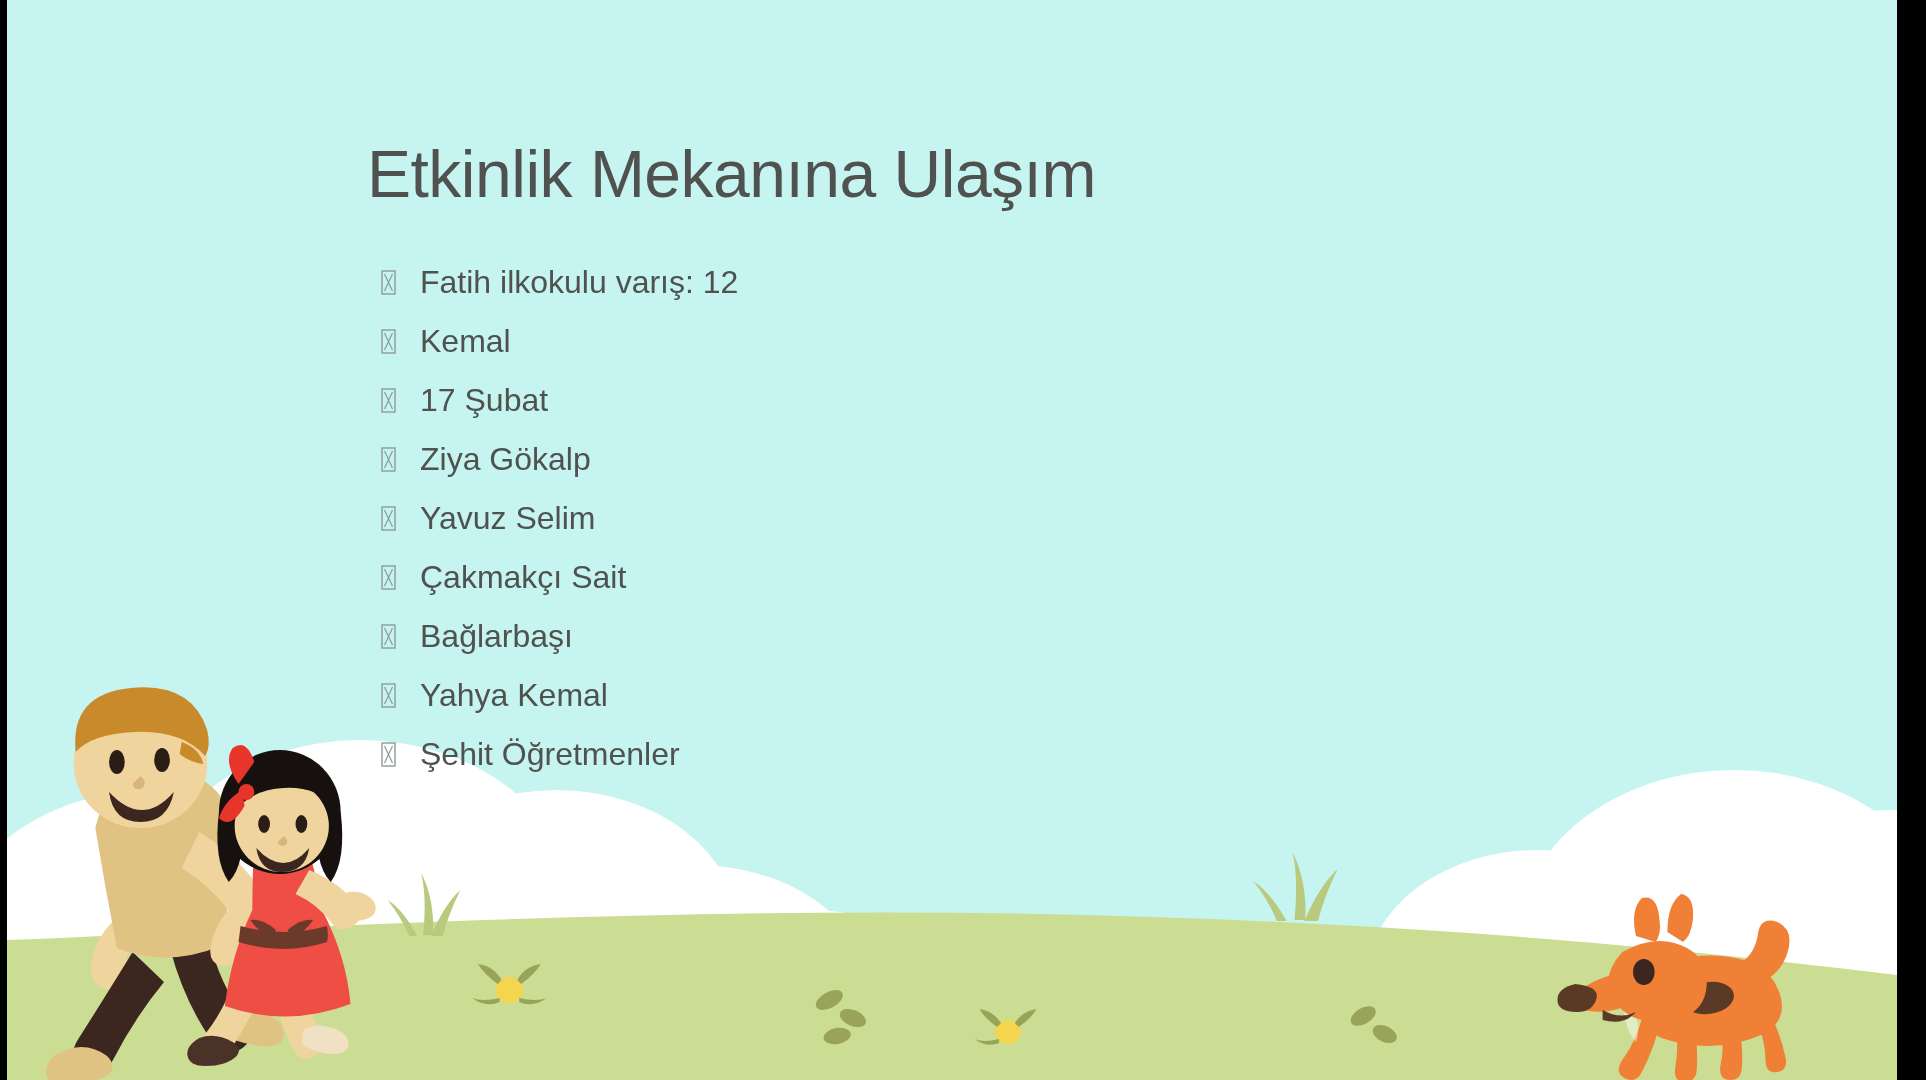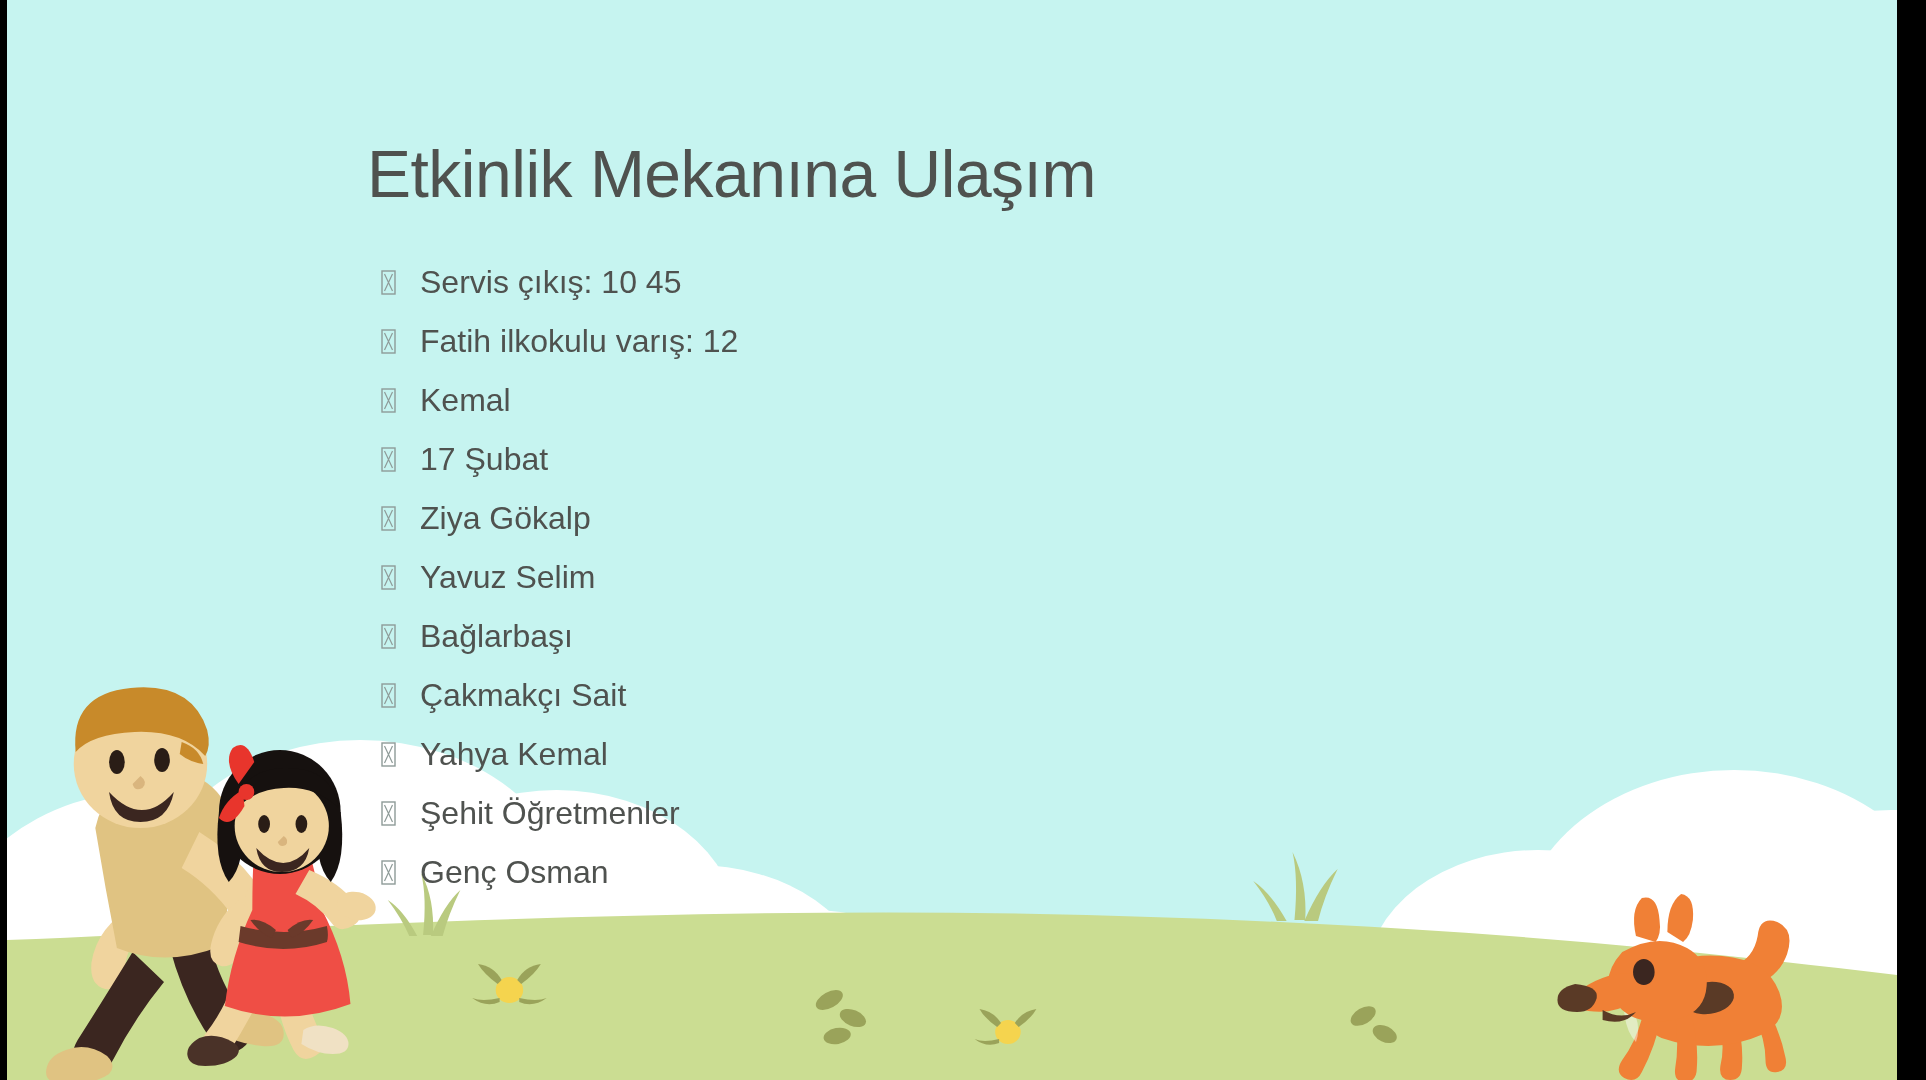--- a/index.html
+++ b/index.html
@@ -245,29 +245,20 @@
       </g>
     </svg>
   </div>
 
   <div class="content">
 
     <div class="title">Etkinlik Mekanına Ulaşım</div>
 
     <div class="bullets">
 
-      <div class="bullet-row">
-        <span class="bullet-marker">
-          <svg width="15" height="25" viewBox="0 0 15 25" xmlns="http://www.w3.org/2000/svg">
-            <rect x="1" y="1" width="13" height="23" fill="none" stroke="#8e9b98" stroke-width="1.4"></rect>
-            <path d="M3.5 4 L11.5 21 M11.5 4 L3.5 21" stroke="#8e9b98" stroke-width="1.2" fill="none"></path>
-          </svg>
-        </span>
-        <span class="bullet-text">Servis çıkış: 10 45</span>
-      </div>
 
       <div class="bullet-row">
         <span class="bullet-marker">
           <svg width="15" height="25" viewBox="0 0 15 25" xmlns="http://www.w3.org/2000/svg">
             <rect x="1" y="1" width="13" height="23" fill="none" stroke="#8e9b98" stroke-width="1.4"></rect>
             <path d="M3.5 4 L11.5 21 M11.5 4 L3.5 21" stroke="#8e9b98" stroke-width="1.2" fill="none"></path>
           </svg>
         </span>
         <span class="bullet-text">Fatih ilkokulu varış: 12</span>
       </div>
@@ -312,58 +303,49 @@
         <span class="bullet-text">Yavuz Selim</span>
       </div>
 
       <div class="bullet-row">
         <span class="bullet-marker">
           <svg width="15" height="25" viewBox="0 0 15 25" xmlns="http://www.w3.org/2000/svg">
             <rect x="1" y="1" width="13" height="23" fill="none" stroke="#8e9b98" stroke-width="1.4"></rect>
             <path d="M3.5 4 L11.5 21 M11.5 4 L3.5 21" stroke="#8e9b98" stroke-width="1.2" fill="none"></path>
           </svg>
         </span>
+        <span class="bullet-text">Çakmakçı Sait</span>
+      </div>
+
+      <div class="bullet-row">
+        <span class="bullet-marker">
+          <svg width="15" height="25" viewBox="0 0 15 25" xmlns="http://www.w3.org/2000/svg">
+            <rect x="1" y="1" width="13" height="23" fill="none" stroke="#8e9b98" stroke-width="1.4"></rect>
+            <path d="M3.5 4 L11.5 21 M11.5 4 L3.5 21" stroke="#8e9b98" stroke-width="1.2" fill="none"></path>
+          </svg>
+        </span>
         <span class="bullet-text">Bağlarbaşı</span>
       </div>
 
       <div class="bullet-row">
         <span class="bullet-marker">
           <svg width="15" height="25" viewBox="0 0 15 25" xmlns="http://www.w3.org/2000/svg">
             <rect x="1" y="1" width="13" height="23" fill="none" stroke="#8e9b98" stroke-width="1.4"></rect>
             <path d="M3.5 4 L11.5 21 M11.5 4 L3.5 21" stroke="#8e9b98" stroke-width="1.2" fill="none"></path>
           </svg>
         </span>
-        <span class="bullet-text">Çakmakçı Sait</span>
-      </div>
-
-      <div class="bullet-row">
-        <span class="bullet-marker">
-          <svg width="15" height="25" viewBox="0 0 15 25" xmlns="http://www.w3.org/2000/svg">
-            <rect x="1" y="1" width="13" height="23" fill="none" stroke="#8e9b98" stroke-width="1.4"></rect>
-            <path d="M3.5 4 L11.5 21 M11.5 4 L3.5 21" stroke="#8e9b98" stroke-width="1.2" fill="none"></path>
-          </svg>
-        </span>
         <span class="bullet-text">Yahya Kemal</span>
       </div>
 
       <div class="bullet-row">
         <span class="bullet-marker">
           <svg width="15" height="25" viewBox="0 0 15 25" xmlns="http://www.w3.org/2000/svg">
             <rect x="1" y="1" width="13" height="23" fill="none" stroke="#8e9b98" stroke-width="1.4"></rect>
             <path d="M3.5 4 L11.5 21 M11.5 4 L3.5 21" stroke="#8e9b98" stroke-width="1.2" fill="none"></path>
           </svg>
         </span>
         <span class="bullet-text">Şehit Öğretmenler</span>
       </div>
 
-      <div class="bullet-row">
-        <span class="bullet-marker">
-          <svg width="15" height="25" viewBox="0 0 15 25" xmlns="http://www.w3.org/2000/svg">
-            <rect x="1" y="1" width="13" height="23" fill="none" stroke="#8e9b98" stroke-width="1.4"></rect>
-            <path d="M3.5 4 L11.5 21 M11.5 4 L3.5 21" stroke="#8e9b98" stroke-width="1.2" fill="none"></path>
-          </svg>
-        </span>
-        <span class="bullet-text">Genç Osman</span>
-      </div>
 
     </div>
   </div>
 </div>
 
 </body></html>

